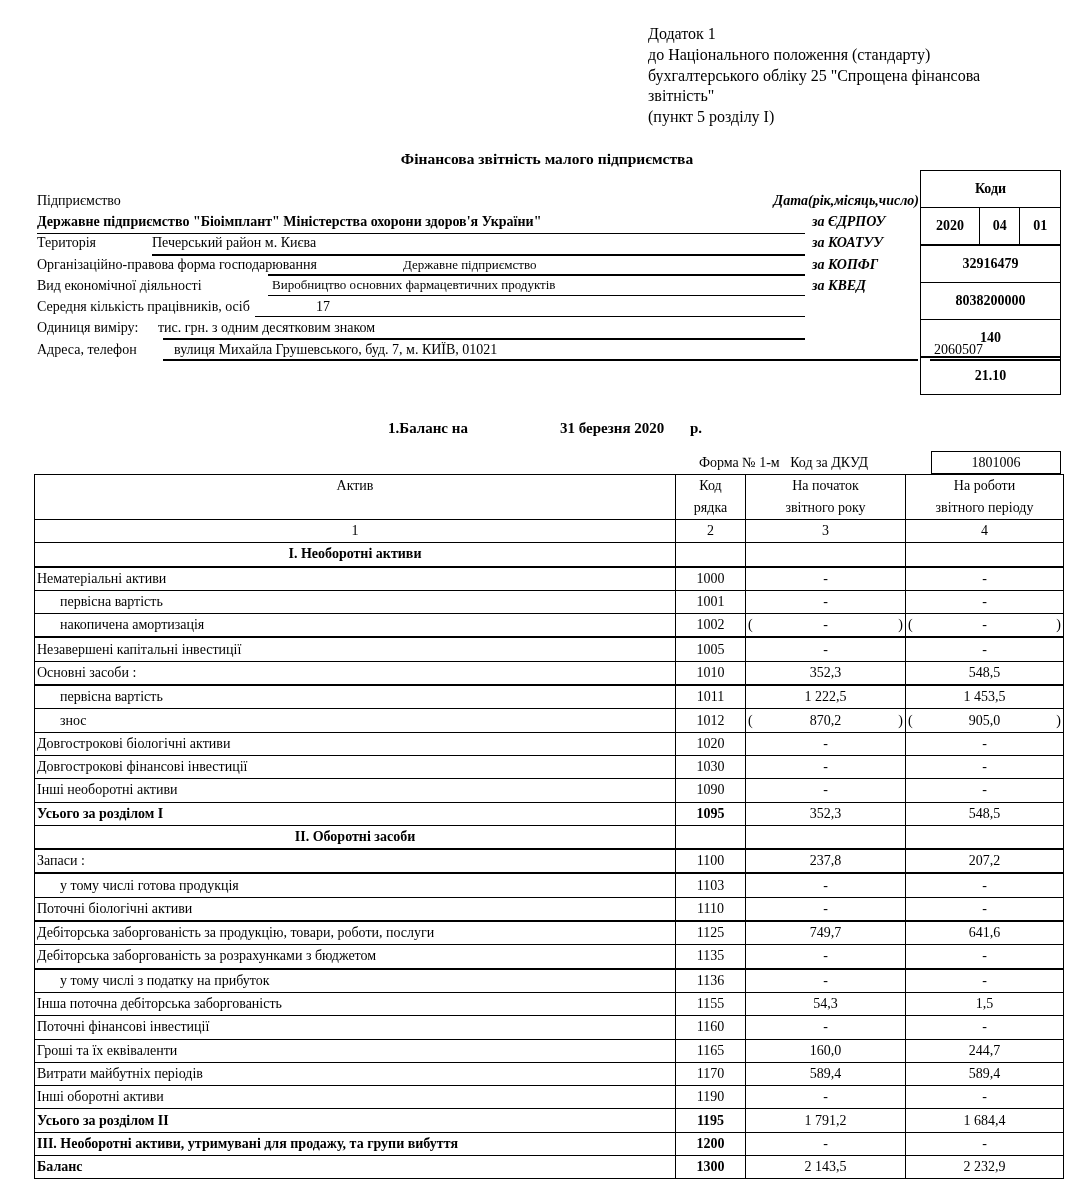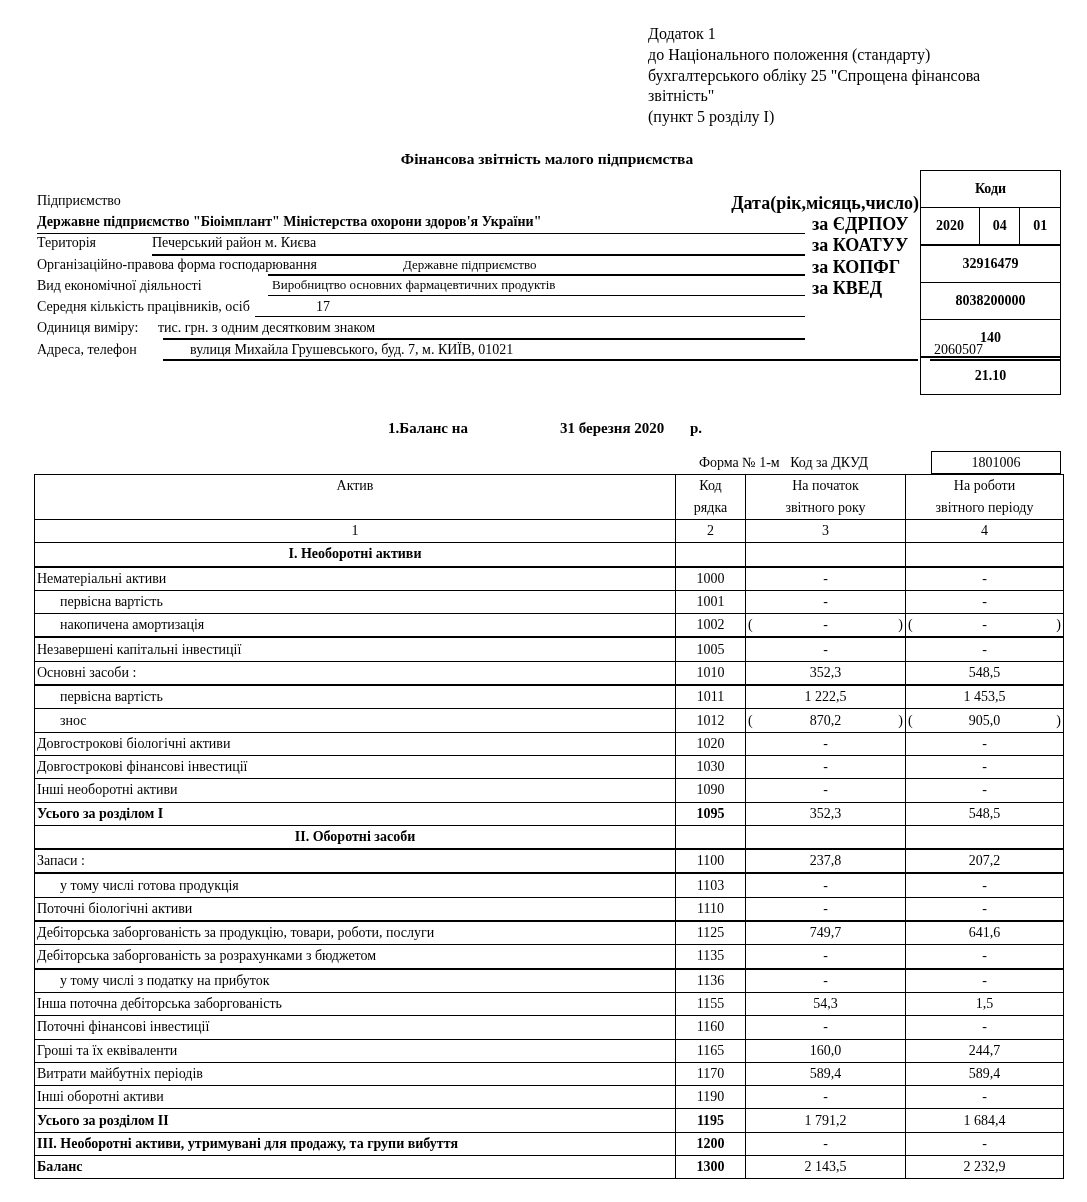--- a/index.html
+++ b/index.html
@@ -14,21 +14,21 @@
     .doc-title { left: 0; width: 1094px; top: 150px; text-align: center; font-weight: bold; font-size: 15.5px; }
     .lbl { font-size: 14px; white-space: nowrap; }
     .small { font-size: 13px; white-space: nowrap; }
     .bold { font-weight: bold; }
     .line { position: absolute; background: #000; }
 
     
     .codes { left: 920px; top: 170px; width: 141px; border-collapse: collapse; }
     .codes td { border: 1px solid #000; text-align: center; font-weight: bold; font-size: 14px; height: 20px; padding: 8px; }
     .codes td.thick { border-bottom: 2px solid #000; font-family: Liberation Serif, serif; }
-    .code-lbl { right: 170px; text-align: right; font-weight: bold; font-size: 18px; white-space: nowrap; }
+    .code-lbl { right: 170px; text-align: right; font-weight: bold; font-size: 14px; white-space: nowrap; font-style: italic; }
 
     .balance-title { top: 420px; font-weight: bold; font-size: 15px; white-space: nowrap; }
     .dkud-box { left: 931px; top: 451px; width: 128px; height: 21px; border: 1px solid #000; text-align: center; line-height: 21px; font-size: 14px; }
 
     
     .main { position: absolute; left: 34px; top: 474px; border-collapse: collapse; table-layout: fixed; width: 1029px; }
     .main td { border: 1px solid #000; padding: 0 2px; font-size: 14px; height: 22.3px; line-height: 20px; }
     .main td.c { text-align: center; }
     .main td.name { text-align: left; }
     .main td.indent { padding-left: 25px; }
@@ -70,21 +70,21 @@
 
 <div class="abs lbl" style="left:37px; top:299px;">Середня кількість працівників, осіб</div>
 <div class="abs lbl" style="left:316px; top:299px;">17</div>
 <div class="line" style="left:255px; top:316px; width:550px; height:1px;"></div>
 
 <div class="abs lbl" style="left:37px; top:320px;">Одиниця виміру:</div>
 <div class="abs lbl" style="left:158px; top:320px;">тис. грн. з одним десятковим знаком</div>
 <div class="line" style="left:163px; top:338px; width:642px; height:2px;"></div>
 
 <div class="abs lbl" style="left:37px; top:342px;">Адреса, телефон</div>
-<div class="abs lbl" style="left:190px; top:342px;">вулиця Михайла Грушевського, буд. 7, м. КИЇВ, 01021</div>
+<div class="abs lbl" style="left:174px; top:342px;">вулиця Михайла Грушевського, буд. 7, м. КИЇВ, 01021</div>
 <div class="line" style="left:163px; top:359px; width:755px; height:2px;"></div>
 <div class="abs lbl" style="left:934px; top:342px;">2060507</div>
 <div class="line" style="left:930px; top:359px; width:131px; height:2px;"></div>
 
 <div class="abs code-lbl" style="top:193px; right:168px;">Дата(рік,місяць,число)</div>
 <div class="abs code-lbl" style="top:214px; left:812px; right:auto; text-align:left;">за ЄДРПОУ</div>
 <div class="abs code-lbl" style="top:235px; left:812px; right:auto; text-align:left;">за КОАТУУ</div>
 <div class="abs code-lbl" style="top:257px; left:812px; right:auto; text-align:left;">за КОПФГ</div>
 <div class="abs code-lbl" style="top:278px; left:812px; right:auto; text-align:left;">за КВЕД</div>
 

